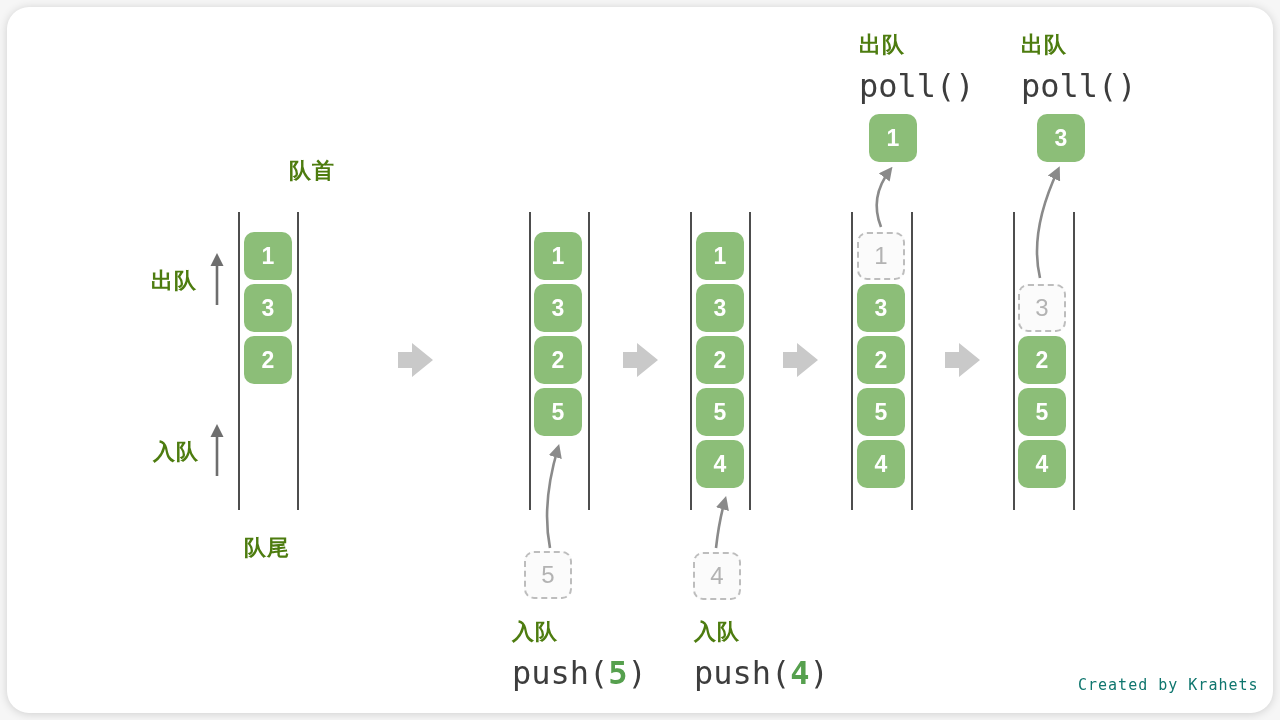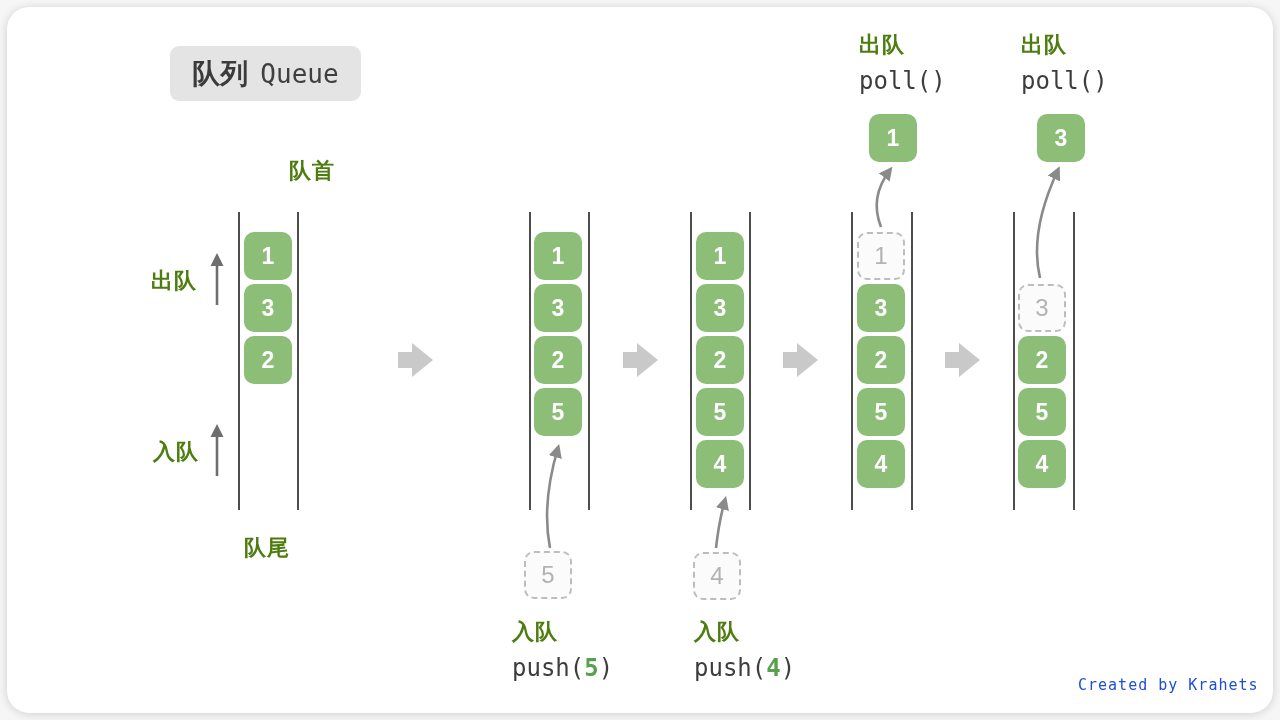--- a/index.html
+++ b/index.html
@@ -17,37 +17,33 @@
   .zh-label { font-size:22px; font-weight:bold; color:#4d7c0f; letter-spacing:1px; }
 
   .rail { width:2px; background:#4d4d4d; }
 
   .cell { width:48px; height:48px; border-radius:10px; display:flex; align-items:center; justify-content:center;
           font-size:23px; font-weight:bold; }
   .cell.green { background:#8cbe78; color:#ffffff; }
   .cell.dashed { border:2px dashed #bdbdbd; background:#fbfbfb; color:#b3b3b3; font-weight:normal; font-size:24px; }
 
   .op { display:flex; flex-direction:column; gap:7px; color:#3b3b3b; }
-  .op .code { font-family:"DejaVu Sans Mono",monospace; font-size:24px; font-weight:normal; color:#3d3d3d; }
+  .op .code { font-family:"DejaVu Sans Mono",monospace; font-size:32px; font-weight:normal; color:#3d3d3d; }
   .op .code .arg { color:#56a04e; font-weight:bold; }
 
-  .watermark { font-family:"DejaVu Sans Mono",monospace; font-size:15px; color:#1d4ed8; letter-spacing:1px; }
+  .watermark { font-family:"DejaVu Sans Mono",monospace; font-size:15px; color:#0f766e; letter-spacing:1px; }
 
   svg.overlay { position:absolute; left:0; top:0; width:1280px; height:720px; pointer-events:none; }
 </style>
 </head>
 <body>
 
 <div class="stage">
   <div class="card"></div>
 
-  <div class="abs badge" style="left:170px; top:46px; width:191px; height:55px;">
-    <span class="zh">队列</span>
-    <span class="en">Queue</span>
-  </div>
 
   <div class="abs zh-label" style="left:244px; top:156px;margin-left:45px;">队首</div>
   <div class="abs zh-label" style="left:244px; top:533px;">队尾</div>
   <div class="abs zh-label" style="left:151px; top:266px;">出队</div>
   <div class="abs zh-label" style="left:153px; top:437px;">入队</div>
 
   <div class="abs rail" style="left:238px; top:212px; height:298px;"></div>
   <div class="abs rail" style="left:297px; top:212px; height:298px;"></div>
   <div class="abs rail" style="left:529px; top:212px; height:298px;"></div>
   <div class="abs rail" style="left:588px; top:212px; height:298px;"></div>

